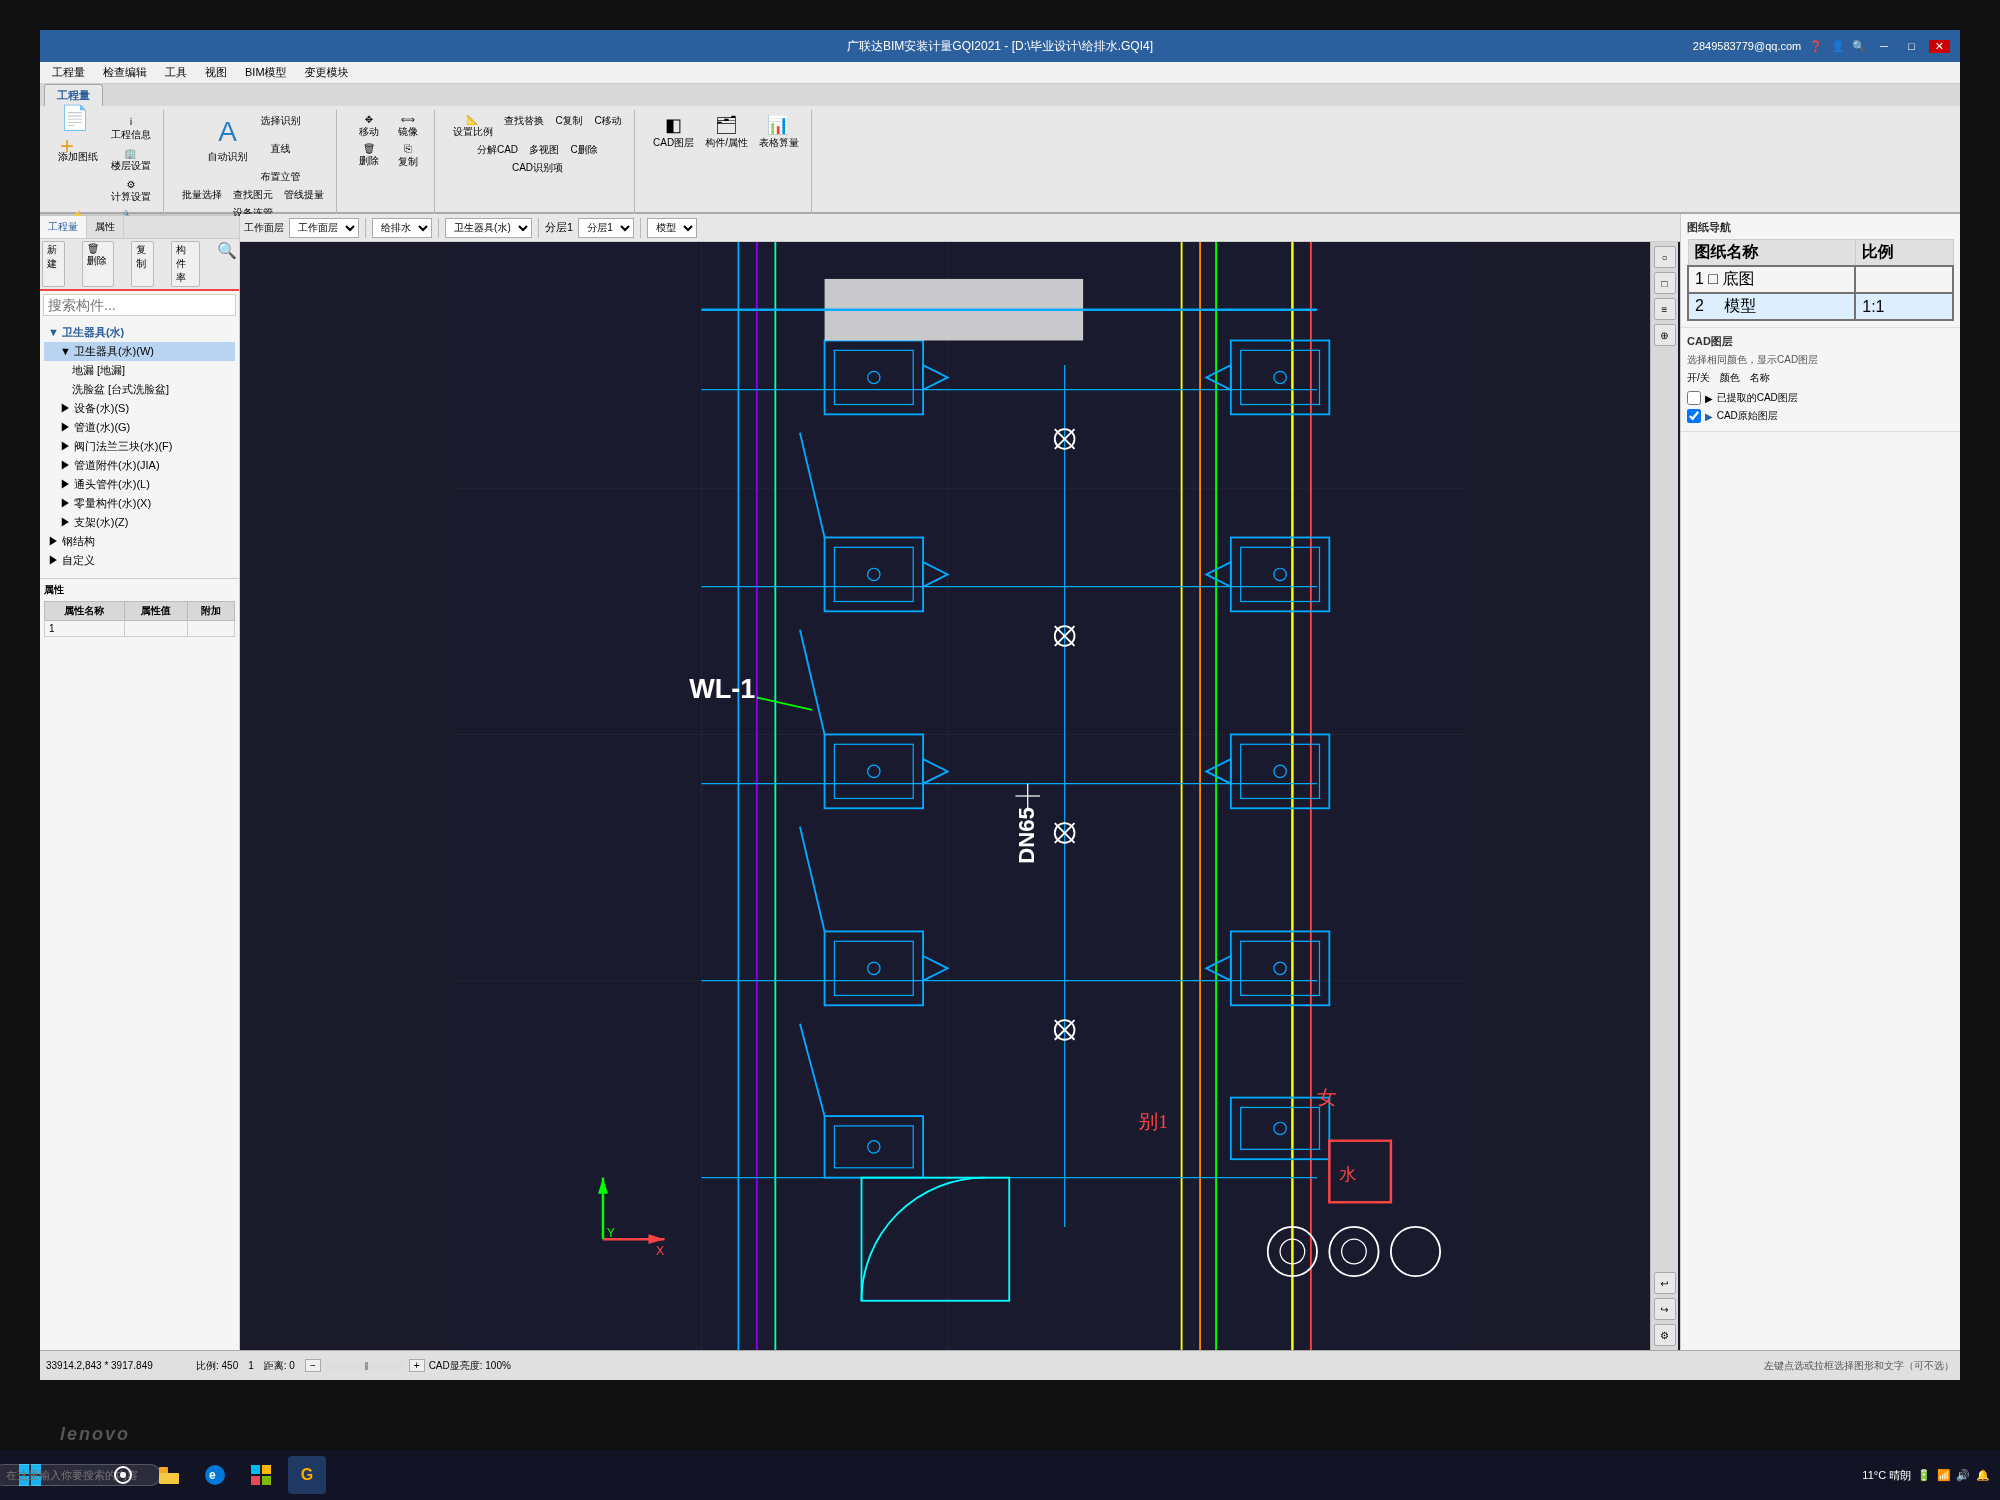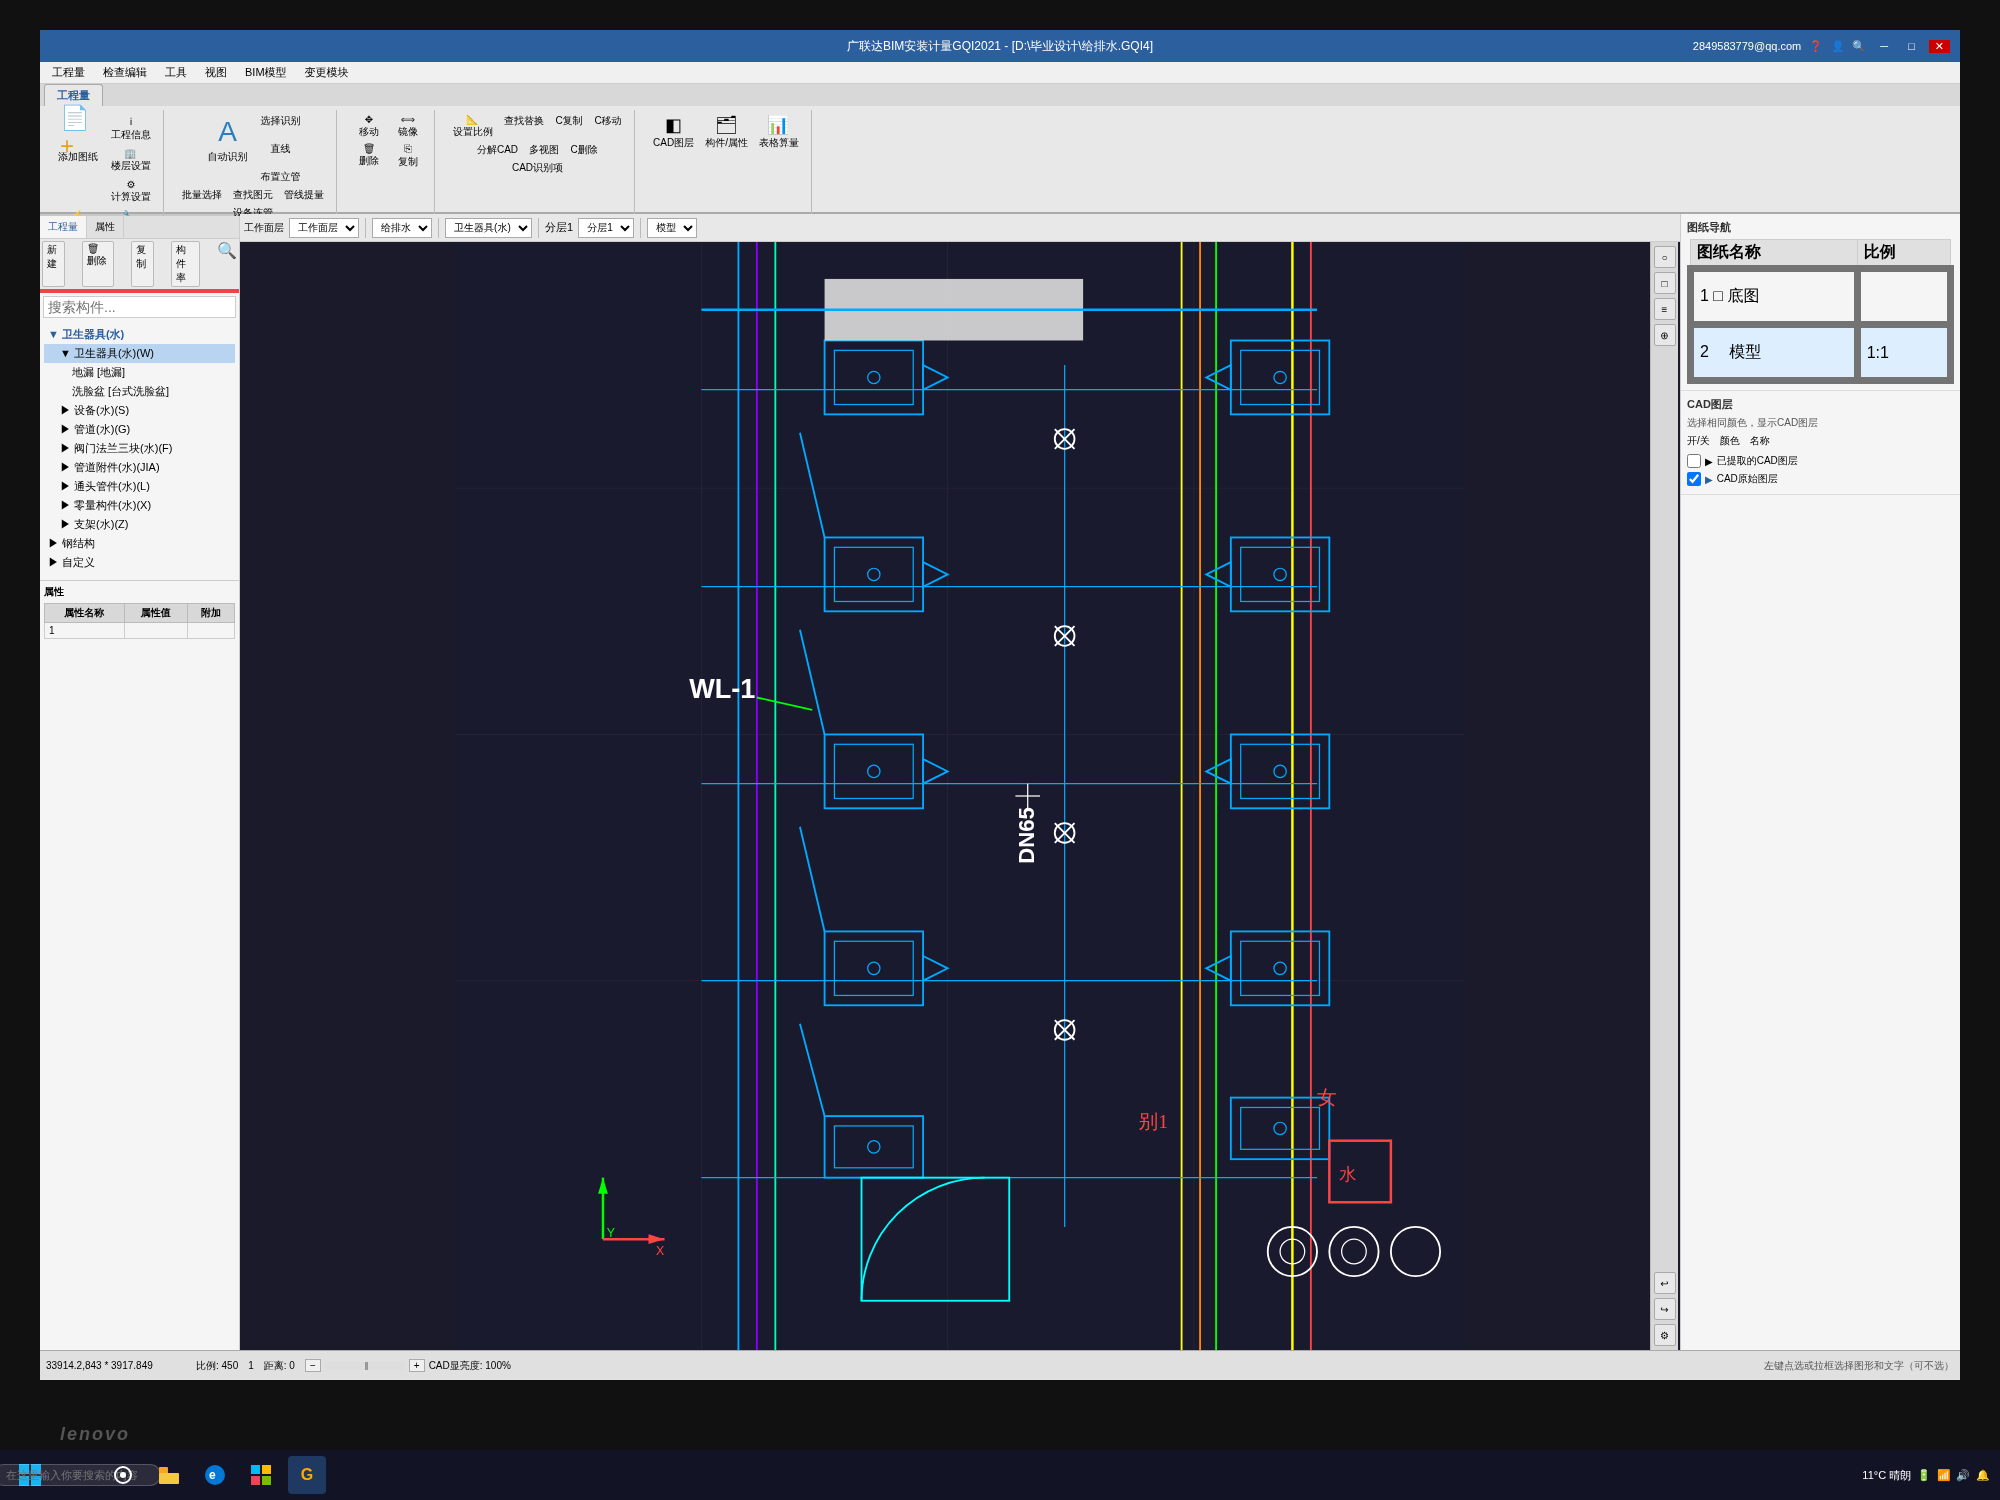--- a/index.html
+++ b/index.html
@@ -281,22 +281,22 @@
     }
 
     .nav-table th {
       background: #e0e0e0;
       padding: 2px 6px;
       border: 1px solid #ccc;
       text-align: left;
     }
 
     .nav-table td {
-      padding: 14px 6px;
-      border: 7px solid #737373;
+      padding: 2px 6px;
+      border: 2px solid #737373;
       margin-top: 24px;
     }
 
     .nav-table tr:nth-child(even) { background: #f8f8f8; }
 
     .layer-row {
       display: flex;
       align-items: center;
       gap: 4px;
       padding: 2px 0;
@@ -414,21 +414,21 @@
     .props-table td {
       padding: 2px 4px;
       border: 1px solid #ccc;
     }
 
     .mini-toolbar {
       display: flex;
       gap: 17px;
       padding: 2px;
       background: #e8e8e8;
-      border-bottom: 4px solid #ef4444;
+      border-bottom: 2px solid #ef4444;
     }
 
     .mini-btn {
       padding: 1px 4px;
       font-size: 10px;
       background: #f0f0f0;
       border: 1px solid #bbb;
       border-radius: 2px;
       cursor: pointer;
     }

